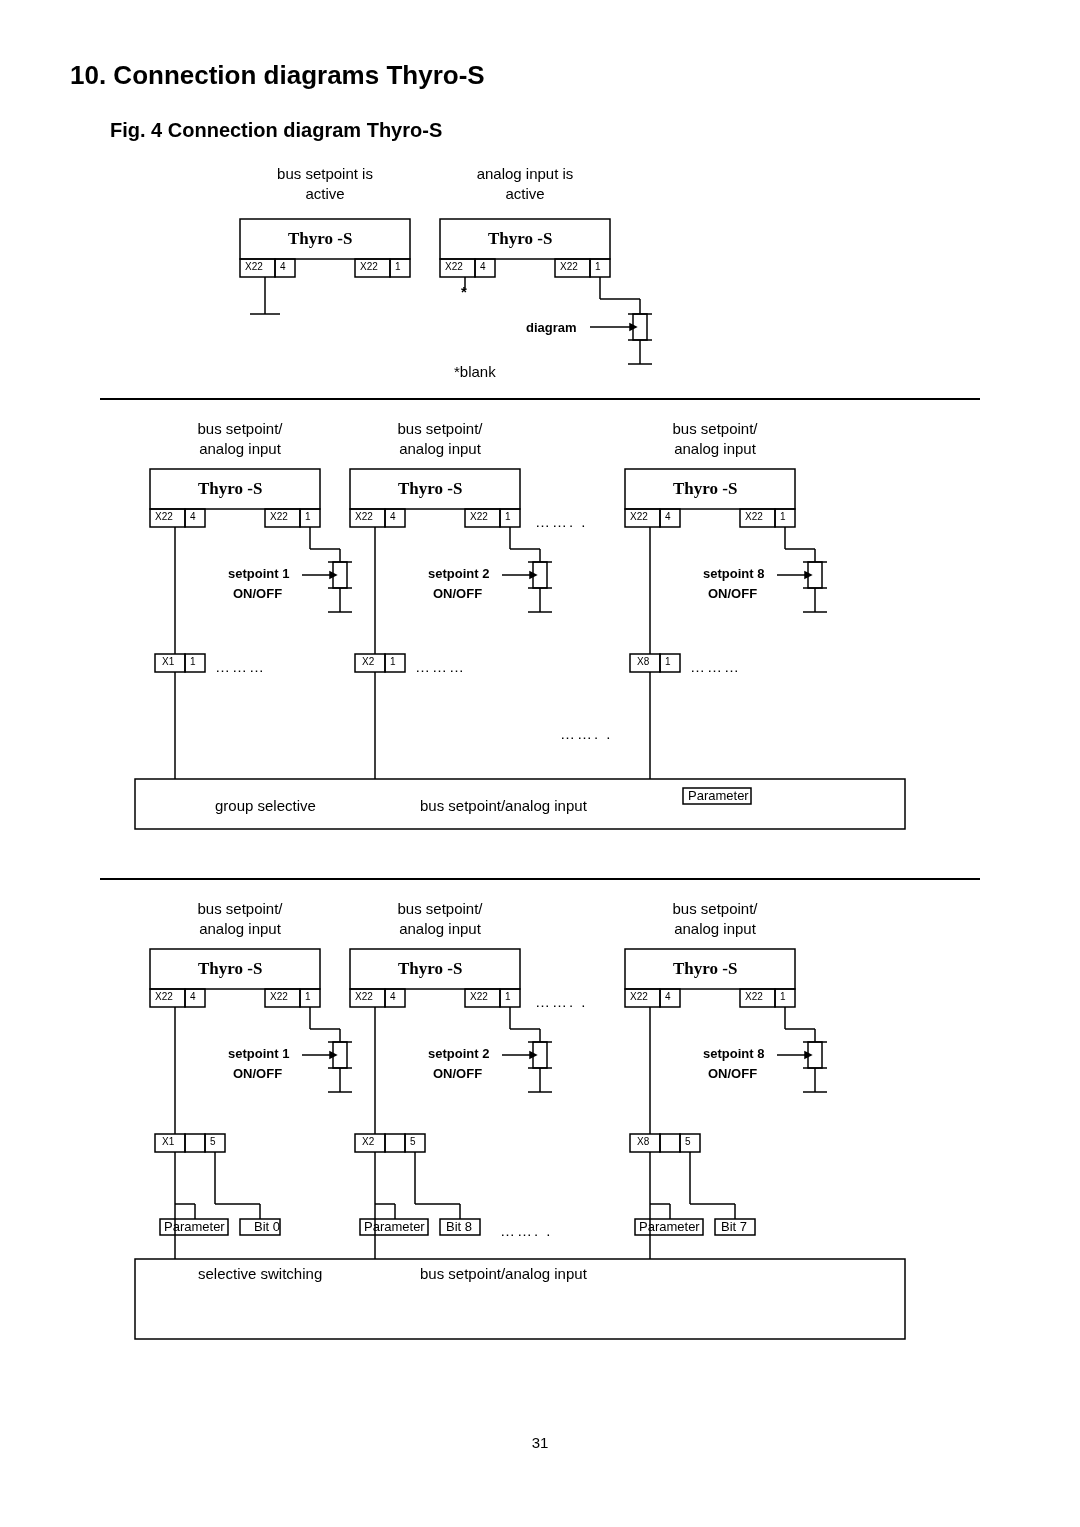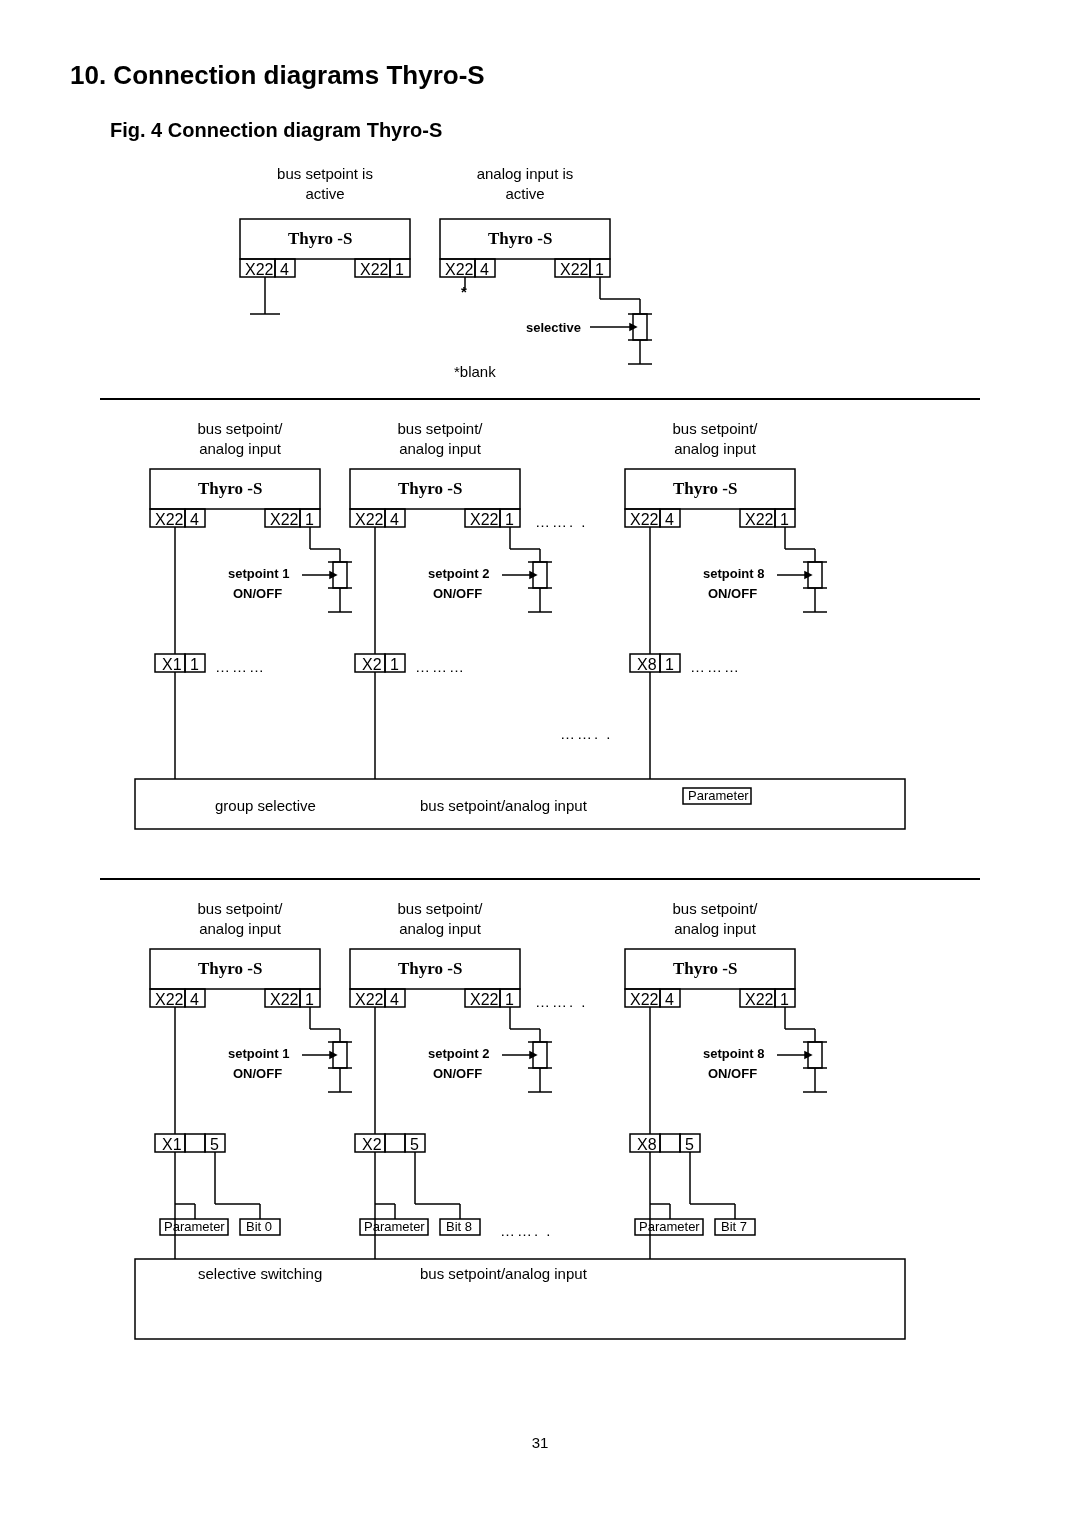--- a/index.html
+++ b/index.html
@@ -12,21 +12,21 @@
 }
 .h1{font-size:26px;font-weight:700;margin-bottom:28px}
 .h2{font-size:20px;font-weight:700;margin-left:40px;margin-bottom:22px}
 .stage{position:relative;height:1250px}
 svg{position:absolute;left:0;top:0}
 .lbl{font-size:15px;text-align:center;line-height:1.3em;position:absolute}
 .tiny{font-size:13px}
 .bld{font-weight:700}
 .serif{font-family:"Times New Roman",serif;font-style:normal;font-weight:700;font-size:17px}
 .pageNo{text-align:center;font-size:15px;margin-top:20px}
-.cell{font-size:16px;font-family:Arial}
+.cell{font-size:10px;font-family:Arial}
 .dotrow{font-size:15px;letter-spacing:2px}
 </style>
 </head>
 <body>
 
 <div class="h1">10. Connection diagrams Thyro-S</div>
 <div class="h2">Fig. 4 Connection diagram Thyro-S</div>
 
 <div class="stage">
 <svg width="940" height="1250" viewBox="0 0 940 1250">
@@ -229,21 +229,21 @@
 <span class="lbl serif" style="left:418px;top:64px">Thyro -S</span>
 <span class="lbl cell" style="left:175px;top:96px">X22</span>
 <span class="lbl cell" style="left:210px;top:96px">4</span>
 <span class="lbl cell" style="left:290px;top:96px">X22</span>
 <span class="lbl cell" style="left:325px;top:96px">1</span>
 <span class="lbl cell" style="left:375px;top:96px">X22</span>
 <span class="lbl cell" style="left:410px;top:96px">4</span>
 <span class="lbl cell" style="left:490px;top:96px">X22</span>
 <span class="lbl cell" style="left:525px;top:96px">1</span>
 <span class="lbl bld" style="left:391px;top:118px">*</span>
-<span class="lbl bld tiny" style="left:456px;top:156px">selective</span>
+<span class="lbl bld tiny" style="left:456px;top:156px">diagram</span>
 <span class="lbl" style="left:384px;top:198px">*blank</span>
 
 <div class="lbl" style="left:95px;top:255px;width:150px">bus setpoint/<br>analog input</div>
 <div class="lbl" style="left:295px;top:255px;width:150px">bus setpoint/<br>analog input</div>
 <div class="lbl" style="left:570px;top:255px;width:150px">bus setpoint/<br>analog input</div>
 <span class="lbl serif" style="left:128px;top:314px">Thyro -S</span>
 <span class="lbl serif" style="left:328px;top:314px">Thyro -S</span>
 <span class="lbl serif" style="left:603px;top:314px">Thyro -S</span>
 <span class="lbl cell" style="left:85px;top:346px">X22</span>
 <span class="lbl cell" style="left:120px;top:346px">4</span>
@@ -309,21 +309,21 @@
 <span class="lbl bld tiny" style="left:638px;top:902px">ON/OFF</span>
 
 <span class="lbl cell" style="left:92px;top:971px">X1</span>
 <span class="lbl cell" style="left:140px;top:971px">5</span>
 <span class="lbl cell" style="left:292px;top:971px">X2</span>
 <span class="lbl cell" style="left:340px;top:971px">5</span>
 <span class="lbl cell" style="left:567px;top:971px">X8</span>
 <span class="lbl cell" style="left:615px;top:971px">5</span>
 
 <span class="lbl tiny" style="left:94px;top:1055px">Parameter</span>
-<span class="lbl tiny" style="left:176px;top:1055px">Bit 0</span>
+<span class="lbl tiny" style="left:184px;top:1055px">Bit 0</span>
 <span class="lbl tiny" style="left:294px;top:1055px">Parameter</span>
 <span class="lbl tiny" style="left:376px;top:1055px">Bit 8</span>
 <span class="lbl tiny" style="left:569px;top:1055px">Parameter</span>
 <span class="lbl tiny" style="left:651px;top:1055px">Bit 7</span>
 <span class="lbl dotrow" style="left:430px;top:1057px">……. .</span>
 
 <span class="lbl" style="left:128px;top:1100px">selective switching</span>
 <span class="lbl" style="left:350px;top:1100px">bus setpoint/analog input</span>
 
 </div>

